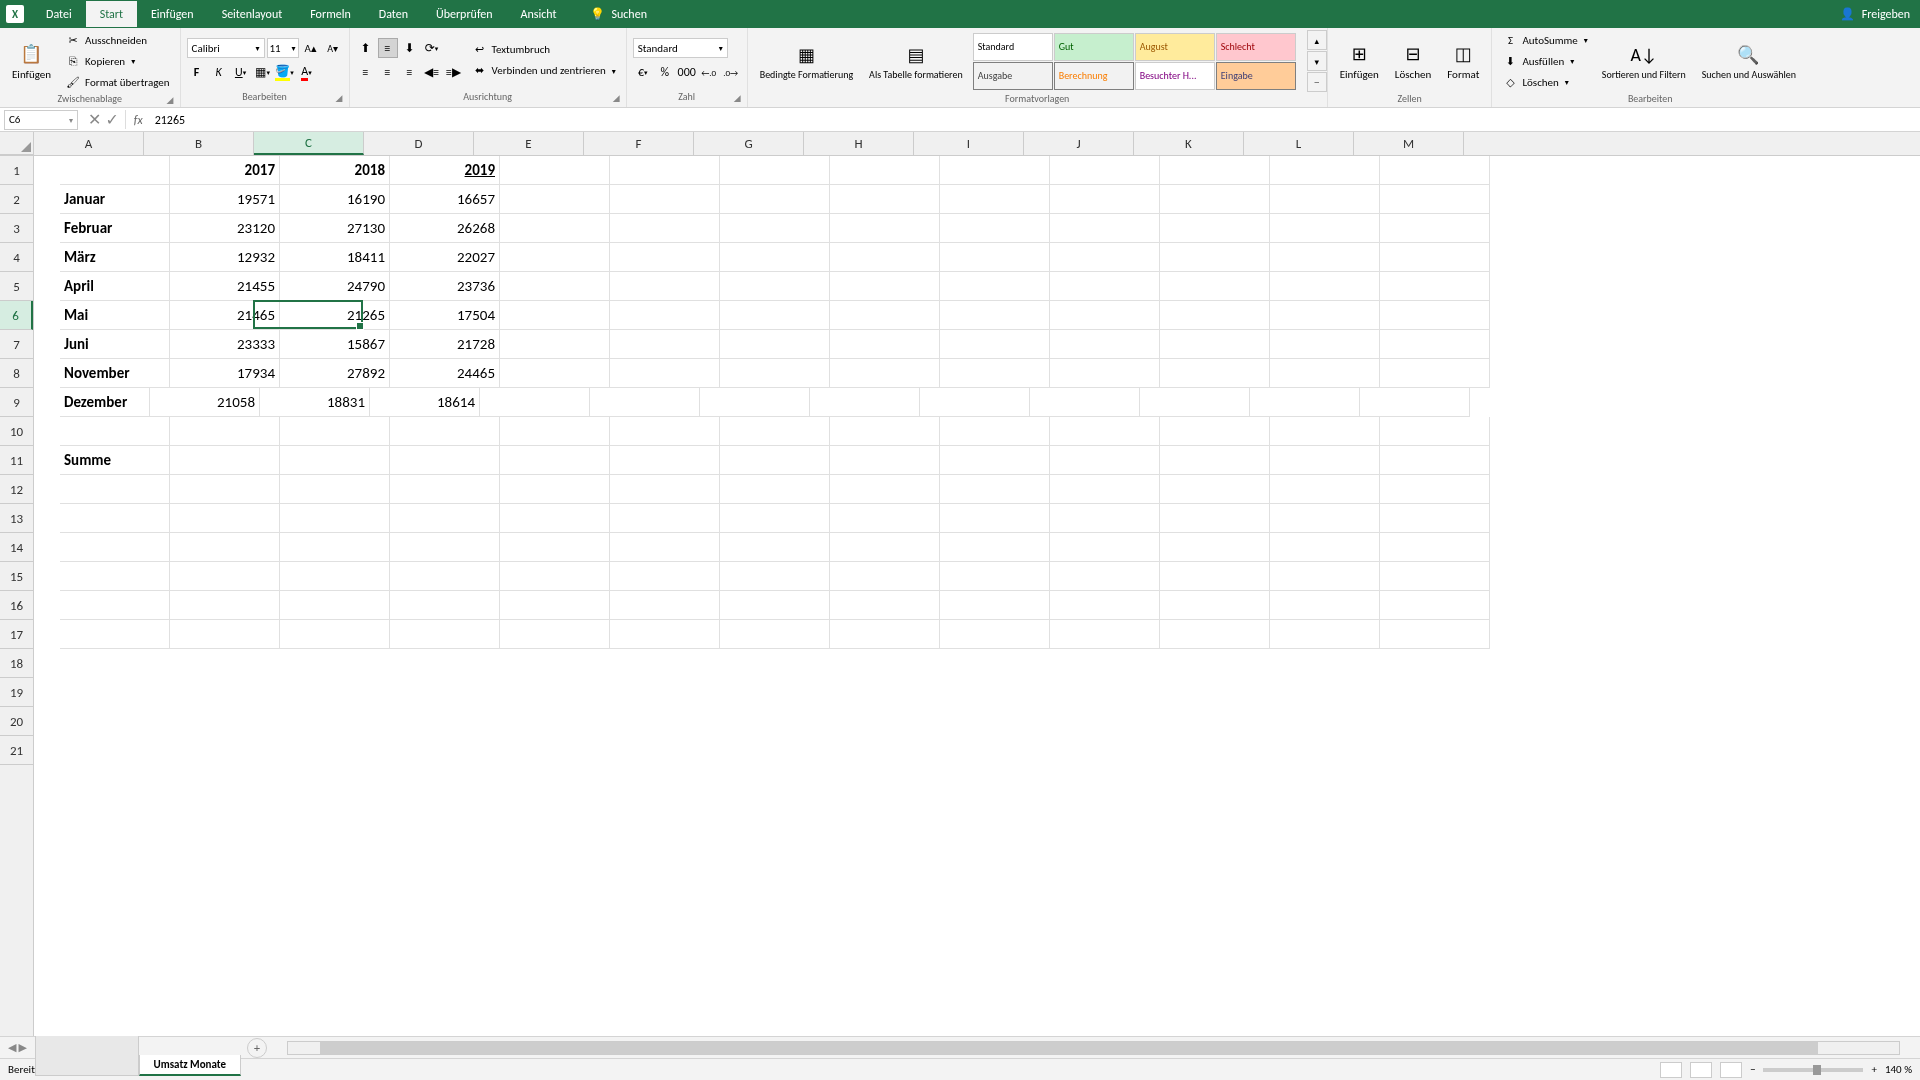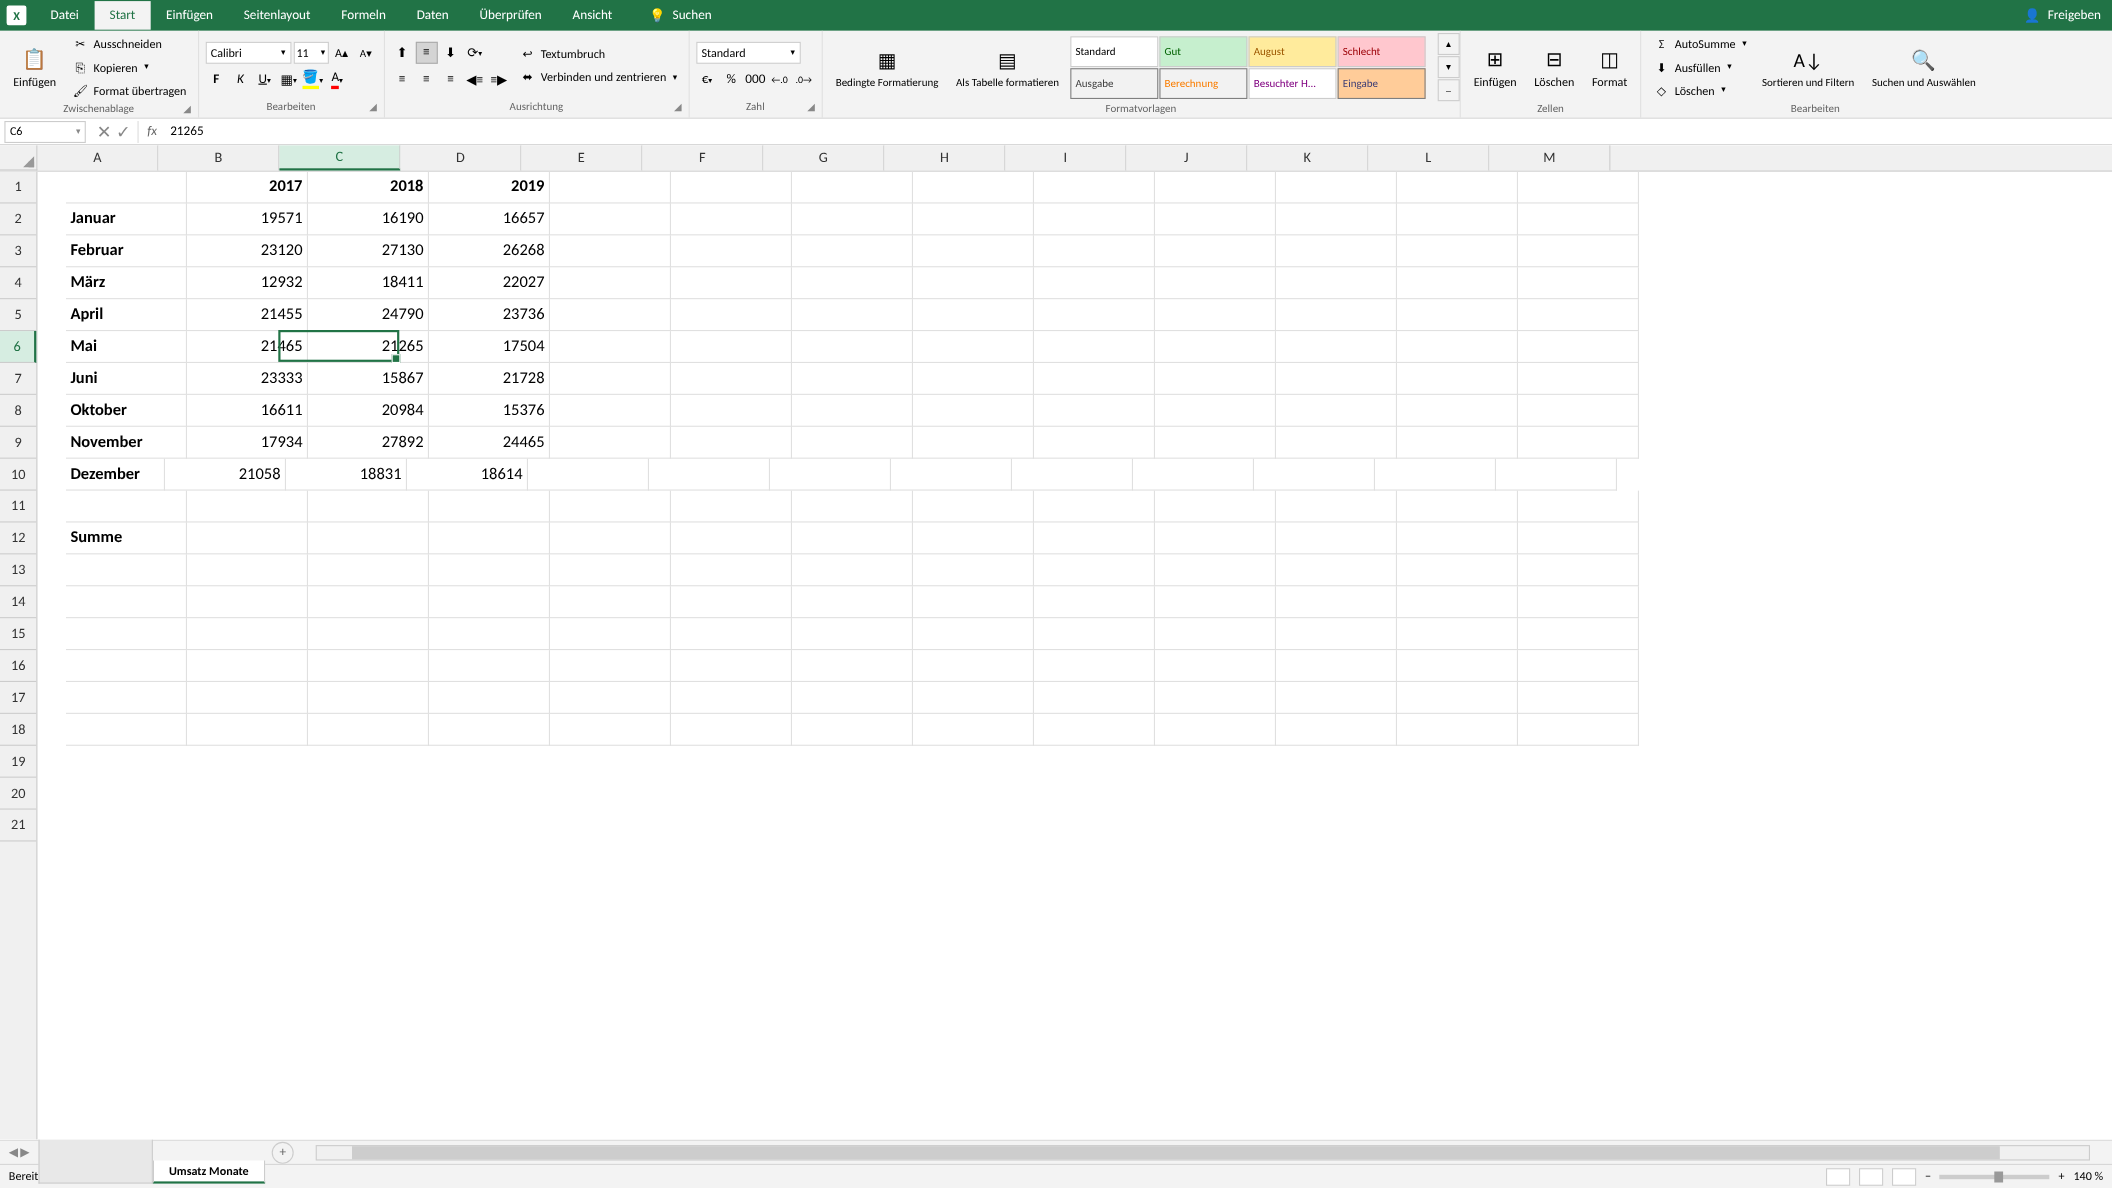--- a/index.html
+++ b/index.html
@@ -367,21 +367,21 @@
         <div class="row-header">19</div>
         <div class="row-header">20</div>
         <div class="row-header">21</div>
       </div>
     <div class="cells" id="cells">
 
     <div class="row">
           <div class="cell" style="width: 110px;"></div>
           <div class="cell right bold" style="width: 110px;">2017</div>
           <div class="cell right bold" style="width: 110px;">2018</div>
-          <div class="cell right bold" style="width: 110px;">2019</div>
+          <div class="cell right bold" style="width: 110px; text-decoration: underline;">2019</div>
           <div class="cell" style="width: 110px;"></div>
           <div class="cell" style="width: 110px;"></div>
           <div class="cell" style="width: 110px;"></div>
           <div class="cell" style="width: 110px;"></div>
           <div class="cell" style="width: 110px;"></div>
           <div class="cell" style="width: 110px;"></div>
           <div class="cell" style="width: 110px;"></div>
           <div class="cell" style="width: 110px;"></div>
           <div class="cell" style="width: 110px;"></div>
         </div>
@@ -458,35 +458,20 @@
           <div class="cell" style="width: 110px;"></div>
           <div class="cell" style="width: 110px;"></div>
           <div class="cell" style="width: 110px;"></div>
           <div class="cell" style="width: 110px;"></div>
         </div>
         <div class="row">
           <div class="cell bold" style="width: 110px;">Juni</div>
           <div class="cell right" style="width: 110px;">23333</div>
           <div class="cell right" style="width: 110px;">15867</div>
           <div class="cell right" style="width: 110px;">21728</div>
-          <div class="cell" style="width: 110px;"></div>
-          <div class="cell" style="width: 110px;"></div>
-          <div class="cell" style="width: 110px;"></div>
-          <div class="cell" style="width: 110px;"></div>
-          <div class="cell" style="width: 110px;"></div>
-          <div class="cell" style="width: 110px;"></div>
-          <div class="cell" style="width: 110px;"></div>
-          <div class="cell" style="width: 110px;"></div>
-          <div class="cell" style="width: 110px;"></div>
-        </div>
-        <div class="row">
-          <div class="cell bold" style="width: 110px;">Oktober</div>
-          <div class="cell right" style="width: 110px;">16611</div>
-          <div class="cell right" style="width: 110px;">20984</div>
-          <div class="cell right" style="width: 110px;">15376</div>
           <div class="cell" style="width: 110px;"></div>
           <div class="cell" style="width: 110px;"></div>
           <div class="cell" style="width: 110px;"></div>
           <div class="cell" style="width: 110px;"></div>
           <div class="cell" style="width: 110px;"></div>
           <div class="cell" style="width: 110px;"></div>
           <div class="cell" style="width: 110px;"></div>
           <div class="cell" style="width: 110px;"></div>
           <div class="cell" style="width: 110px;"></div>
         </div>

